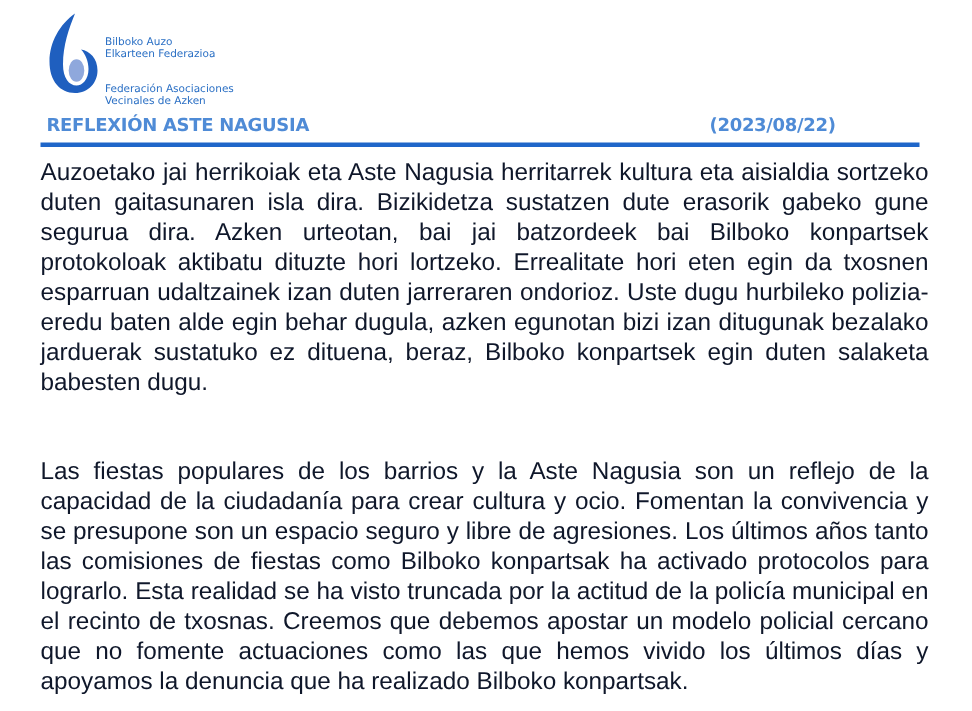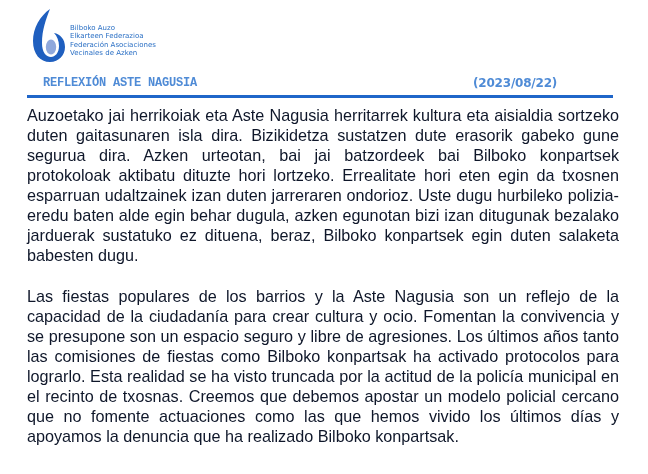--- a/index.html
+++ b/index.html
@@ -33,39 +33,38 @@
       position: absolute;
       left: 40px;
       top: 17px;
       font-family: "DejaVu Sans", sans-serif;
       font-size: 7px;
       line-height: 7.6px;
       color: #2a6fc4;
       white-space: nowrap;
     }
     .logo-text .group + .group {
-      margin-top: 2px;
+      margin-top: 16px;
     }
     .header-row {
       position: absolute;
       left: 27px;
       top: 76px;
       width: 586px;
       height: 16px;
       font-family: "DejaVu Sans", sans-serif;
       font-weight: bold;
       font-size: 12px;
       color: #4f8bd6;
       letter-spacing: -0.2px;
     }
     .header-title {
       position: absolute;
-      left: 16px;
+      left: 4px;
       top: 0;
-      font-family: Liberation Mono, monospace;
     }
     .header-date {
       position: absolute;
       left: 446px;
       top: 0;
     }
     .header-rule {
       position: absolute;
       left: 27px;
       top: 95px;
@@ -78,21 +77,21 @@
       left: 27px;
       width: 592px;
       font-family: "Liberation Sans", sans-serif;
       font-size: 16.2px;
       line-height: 20px;
       text-align: justify;
       color: #0f172a;
       margin: 0;
     }
     .para-eu { top: 105px; }
-    .para-es { top: 286px; }
+    .para-es { top: 304px; }
   </style>
 </head>
 <body>
 
 <div class="logo">
   <svg class="logo-mark" viewBox="0 0 36 56" xmlns="http://www.w3.org/2000/svg">
 
     <path d="M20 1 C10 8 3 20 3 33 C3 46 10 54 20 54 C29 54 35 47 35 39 C35 31 30 26 24 25 C27 28 29 33 29 38 C29 45 25 49 21 49 C16 49 12 44 12 35 C12 22 16 11 20 1 Z" fill="#1f5fbf"></path>
 
     <ellipse cx="21" cy="39" rx="5.2" ry="7.5" fill="#8fa8dc"></ellipse>

